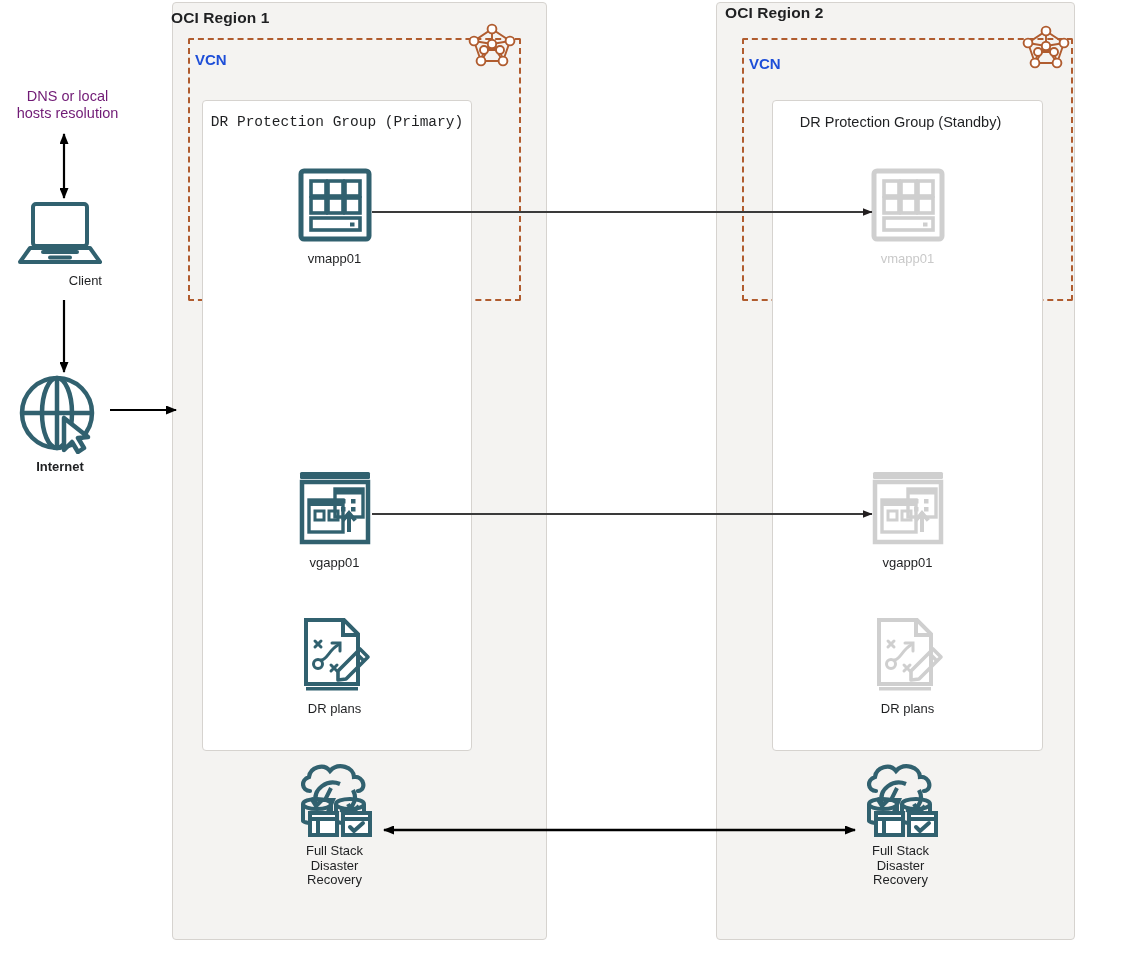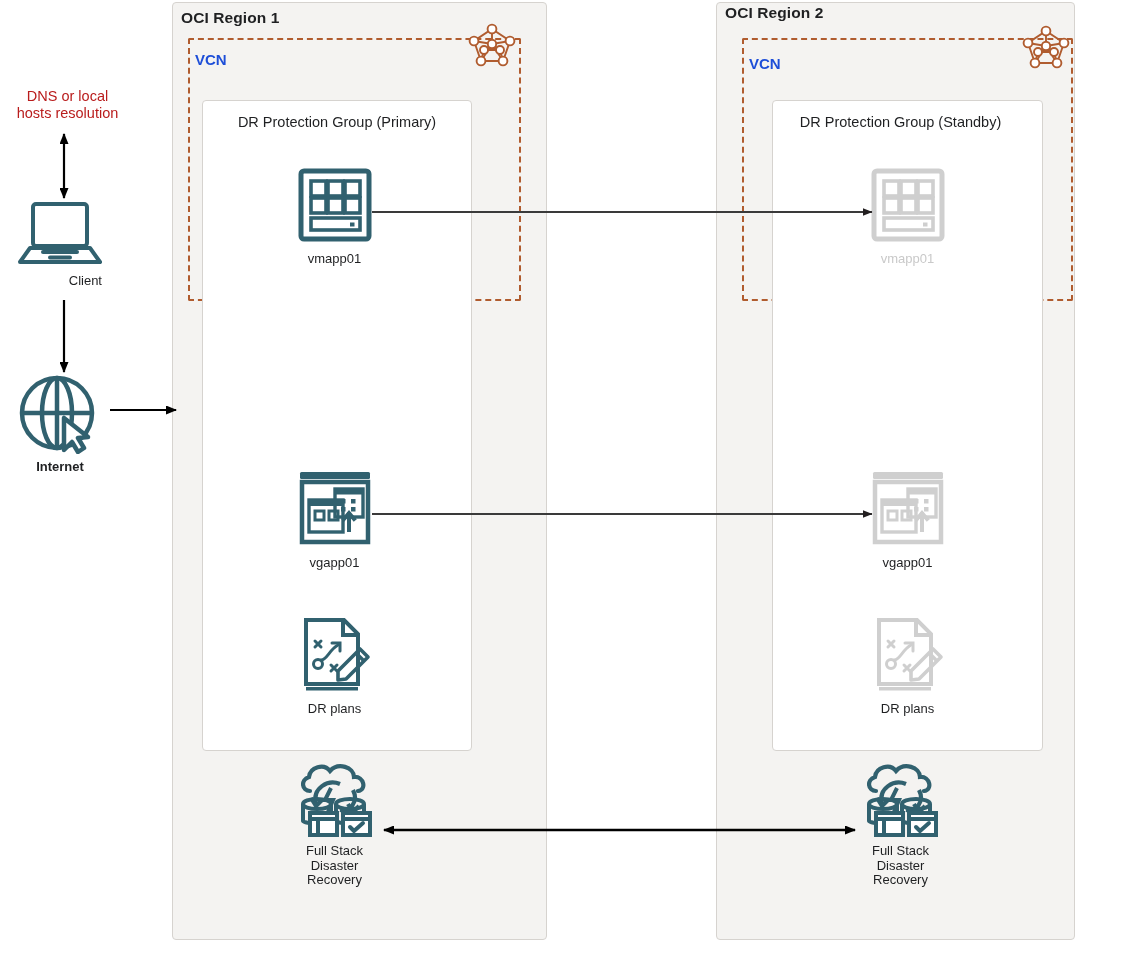--- a/index.html
+++ b/index.html
@@ -32,21 +32,21 @@
   #region2-box { left: 716px; top: 2px; width: 359px; height: 938px; }
 
   .region-title {
     position: absolute;
     font-size: 15.5px;
     font-weight: bold;
     color: #1f2022;
     letter-spacing: 0.1px;
     white-space: nowrap;
   }
-  #region1-title { left: 181px; top: 9px; }
+  #region1-title { left: 171px; top: 9px; }
   #region2-title { left: 725px; top: 4px; }
 
   
   .vcn-box {
     position: absolute;
     border: 2.5px dashed #b05c2f;
     border-radius: 2px;
     box-sizing: border-box;
     background: transparent;
   }
@@ -78,21 +78,21 @@
   #dpg1-box { left: 202px; top: 100px; width: 270px; height: 651px; }
   #dpg2-box { left: 772px; top: 100px; width: 271px; height: 651px; }
 
   .dpg-title {
     position: absolute;
     font-size: 14.5px;
     color: #1f2022;
     white-space: nowrap;
     text-align: center;
   }
-  #dpg1-title { left: 202px; top: 114px; width: 270px; }
+  #dpg1-title { left: 202px; top: 114px; width: 270px; font-family: Liberation Mono, monospace; }
   #dpg2-title { left: 772px; top: 114px; width: 257px; }
 
   
   .node {
     position: absolute;
     text-align: center;
   }
   .node .node-icon {
     display: block;
     margin: 0 auto;
@@ -121,21 +121,21 @@
   #node-vgapp01-s   { left: 845px; top: 468px; width: 125px; }
   #node-drplans-s   { left: 845px; top: 614px; width: 125px; }
   #node-fsdr-s      { left: 838px; top: 760px; width: 125px; }
 
   
   .floating-text {
     position: absolute;
     font-size: 14.5px;
     line-height: 1.2;
     text-align: center;
-    color: #b91c1c;
+    color: #701a75;
     white-space: pre-line;
   }
   #dns-text { left: 0px; top: 88px; width: 135px; }
 
   
   #connectors {
     position: absolute;
     left: 0; top: 0;
     width: 1141px; height: 971px;
     pointer-events: none;

